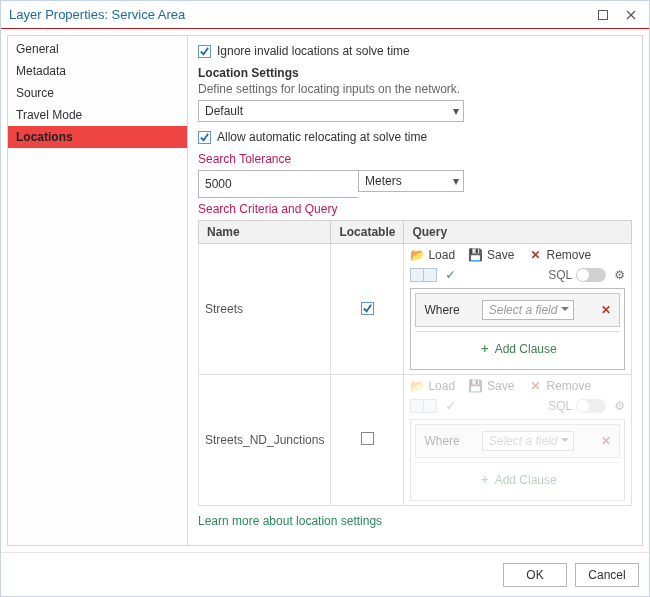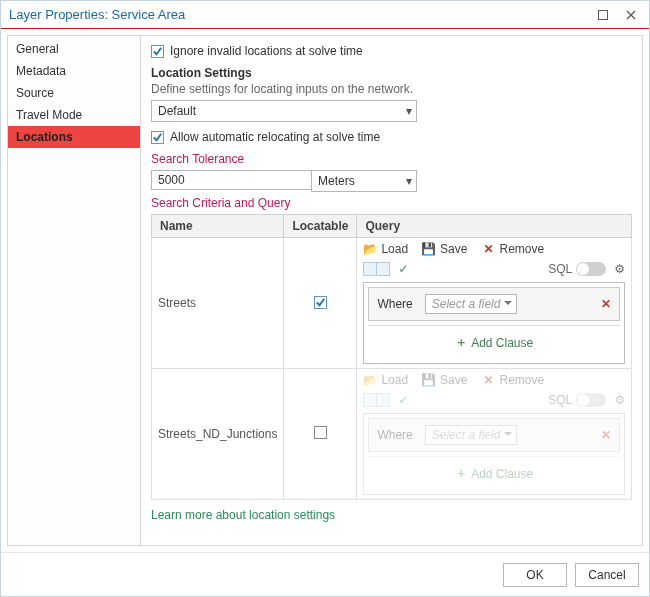--- a/index.html
+++ b/index.html
@@ -30,21 +30,21 @@
     display: flex; align-items: center; justify-content: center;
     color: #5a5a5a;
   }
   .body {
     flex: 1; display: flex;
     padding: 6px;
     gap: 0;
     min-height: 0;
   }
   .sidebar {
-    width: 134px;
+    width: 181px;
     border: 1px solid #d6d6d6;
     background: #fdfdfd;
     padding: 2px 0;
   }
   .sidebar-item {
     padding: 4px 8px;
     cursor: default;
   }
   .sidebar-item.selected {
     background: #ef4444;
@@ -71,21 +71,21 @@
   .select {
     height: 22px;
     border: 1px solid #b7b7b7;
     background: #fff;
     display: flex; align-items: center; justify-content: space-between;
     padding: 0 4px 0 6px;
     width: 266px;
   }
   .select .caret { color: #555; }
   .textbox {
-    height: 20px;
+    height: 28px;
     border: 1px solid #b7b7b7;
     background: #fff;
     padding: 0 6px;
     display: flex; align-items: center;
   }
   .inline-row { display: flex; gap: 0; margin-bottom: 4px; }
   .inline-row .textbox { width: 160px; border-right: none;}
   .inline-row .select.unit { width: 106px; }
   .subhead { margin: 4px 0 4px 0; color:#be185d; }
   table.criteria {
@@ -123,21 +123,21 @@
   .sql-label { color:#666; margin-right:4px;}
   .toggle {
     width:30px;height:14px;border-radius:7px;background:#d0d0d0;position:relative;display:inline-block;margin-right:8px;
   }
   .toggle::after{content:"";position:absolute;left:1px;top:1px;width:12px;height:12px;border-radius:50%;background:#fff;}
   .gear { color:#6a6a6a; }
   .where-box {
     border:1px solid #bcbcbc; background:#fff;
   }
   .where-bar {
-    display:flex; align-items:center; gap:12px;
+    display:flex; align-items:center; gap:22px;
     background:#f5f5f5; border:1px solid #c8c8c8;
     padding:6px 8px; margin:4px;
   }
   .where-label { font-weight:400; color:#333; }
   .field-select {
     border:1px solid #b7b7b7; padding:2px 16px 2px 6px; color:#9a9a9a; font-style:italic;
     position:relative; background:#fff;
   }
   .field-select::after{content:"";position:absolute;right:4px;top:6px;border:4px solid transparent;border-top-color:#777;}
   .where-x { margin-left:auto; color:#c0392b; font-weight:bold;}

